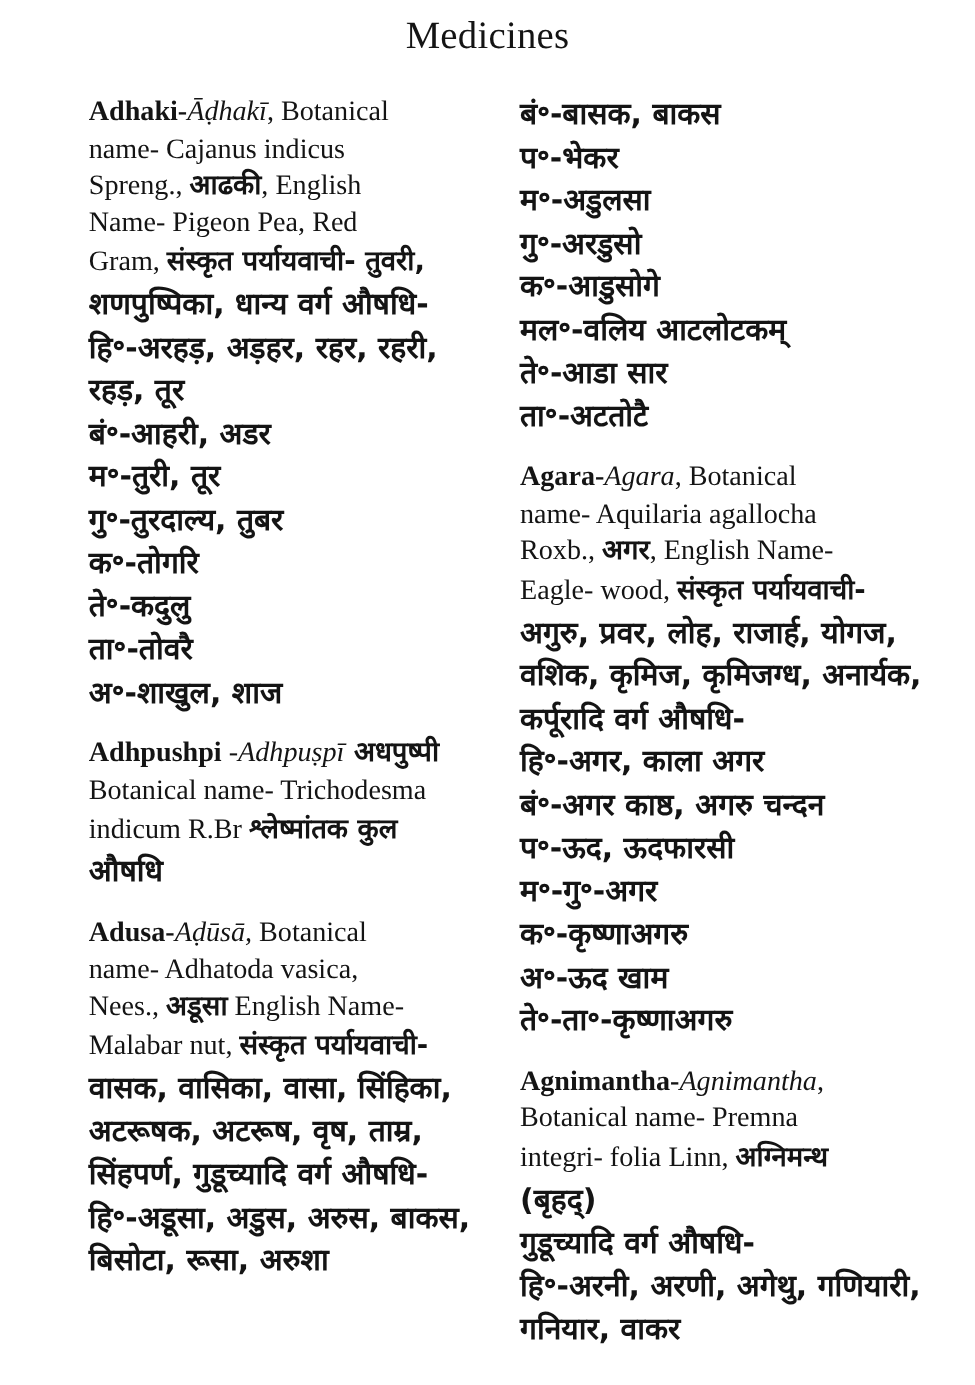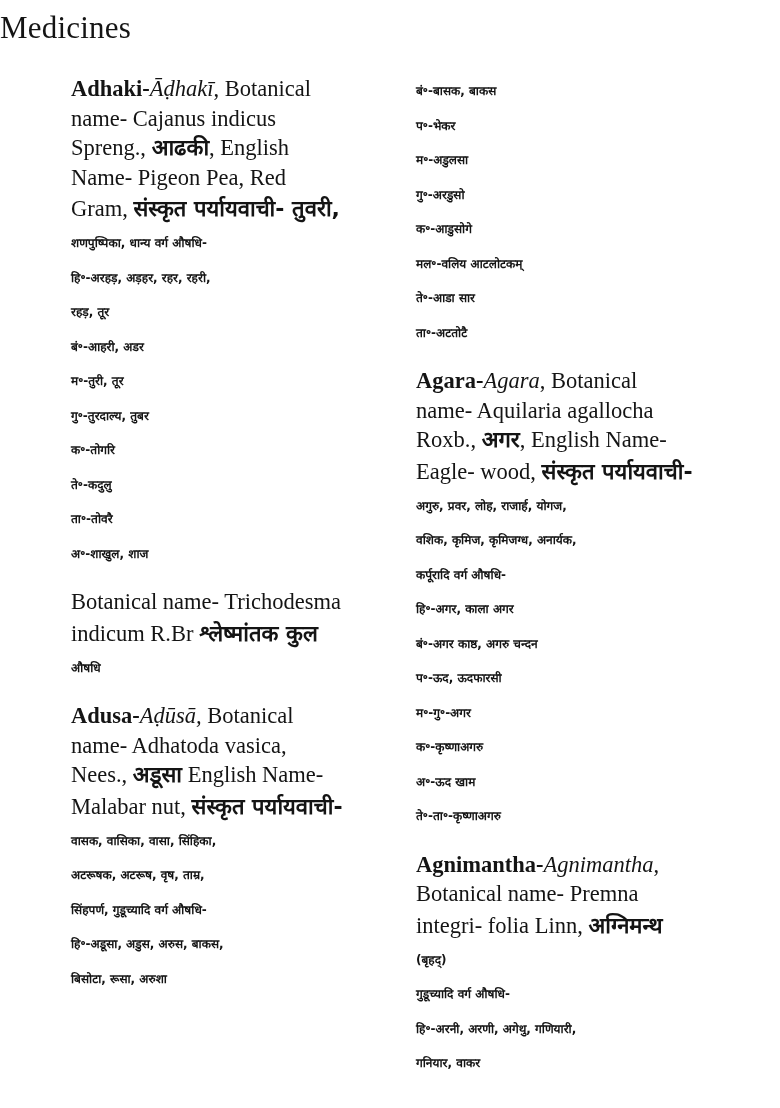--- a/index.html
+++ b/index.html
@@ -2,32 +2,32 @@
 <html><head>
 <meta charset="utf-8">
 <style>
   html, body { margin: 0; padding: 0; background: #ffffff; }
   body {
     width: 780px; height: 1108px; overflow: hidden; position: relative;
     color: #141414;
     font-family: "Liberation Serif", "DejaVu Serif", serif;
   }
   .page-title {
-    position: absolute; top: 10px; left: 0; width: 780px; text-align: left;
+    position: absolute; top: 10px; left: 0; width: 780px; text-align: center;
     font-size: 31px; letter-spacing: 0.2px;
   }
   .col { position: absolute; top: 74px; }
   .col-left { left: 71px; width: 330px; }
   .col-right { left: 416px; width: 350px; }
   .line {
     white-space: nowrap; font-size: 22.5px; line-height: 29.5px; height: 29.5px;
   }
   .line.dev {
     font-family: "DejaVu Sans", sans-serif; font-weight: bold;
-    font-size: 12px; line-height: 34.5px; height: 34.5px;
+    font-size: 24px; line-height: 34.5px; height: 34.5px;
   }
   .line.mixdev { line-height: 34px; height: 34px; }
   .dv { font-family: "DejaVu Sans", sans-serif; font-weight: bold; font-size: 22px; }
   .b { font-weight: bold; margin-top: 28px; }
   .i { font-style: italic; margin-top: 33px; }
   .gap { height: 16px; }
 </style>
 </head>
 <body>
 
@@ -49,20 +49,21 @@
     <div class="line dev">गु॰-तुरदाल्य, तुबर</div>
     <div class="line dev">क॰-तोगरि</div>
     <div class="line dev">ते॰-कदुलु</div>
     <div class="line dev">ता॰-तोवरै</div>
     <div class="line dev">अ॰-शाखुल, शाज</div>
   </div>
 
   <div class="gap"></div>
 
   <div>
+    <div class="line"><span class="b">Adhpushpi </span><span class="i">-Adhpuṣpī</span><span class="dv"> अधपुष्पी</span></div>
     <div class="line">Botanical name- Trichodesma</div>
     <div class="line mixdev"><span>indicum R.Br </span><span class="dv">श्लेष्मांतक कुल</span></div>
     <div class="line dev">औषधि</div>
   </div>
 
   <div class="gap"></div>
 
   <div>
     <div class="line"><span class="b">Adusa-</span><span class="i">Aḍūsā,</span><span> Botanical</span></div>
     <div class="line">name- Adhatoda vasica,</div>

